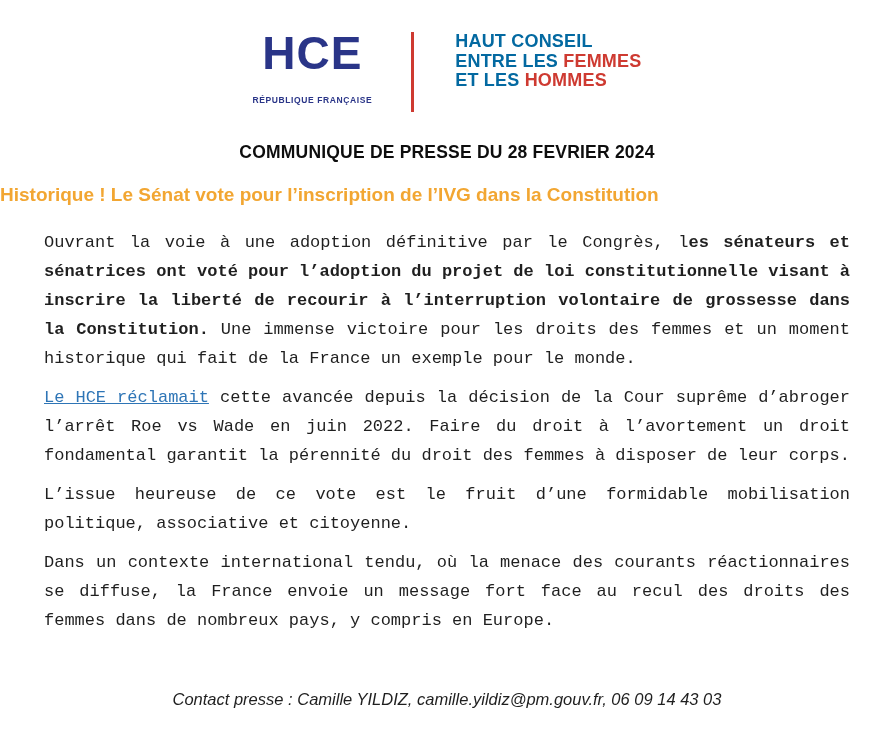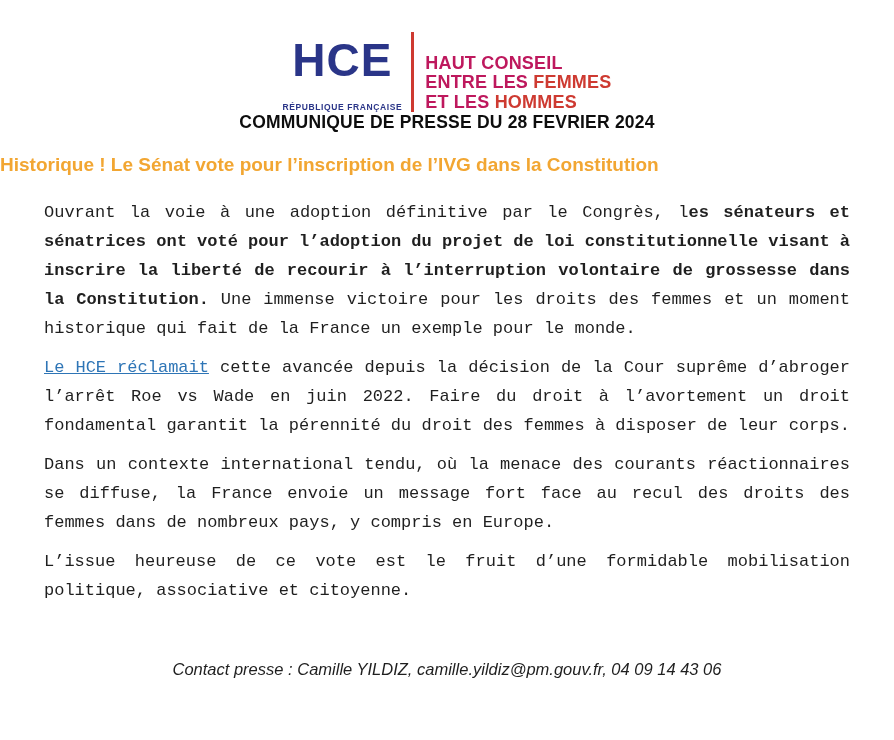--- a/index.html
+++ b/index.html
@@ -11,22 +11,23 @@
     margin: 0 auto;
     background: #ffffff;
     font-family: "Liberation Sans", sans-serif;
     color: #1f1f1f;
     overflow: hidden;
   }
   
   .logo {
     display: flex;
     justify-content: center;
-    align-items: flex-end;
+    align-items: flex-start;
     padding-top: 32px;
+    gap: 30px;
   }
   .logo-left { text-align: center; }
   .logo-acronym {
     font-size: 46px;
     font-weight: bold;
     line-height: 0.95;
     color: #2a3588;
     letter-spacing: 1px;
   }
   .logo-subtitle {
@@ -44,24 +45,25 @@
     margin: 0 11px 0 9px;
     align-self: center;
   }
   .logo-right {
     font-size: 18px;
     font-weight: bold;
     line-height: 19.5px;
     letter-spacing: 0.2px;
     white-space: nowrap;
   }
-  .navy { color: #be185d; }
+  .navy { color: #0369a1; }
   .red  { color: #ce3a31; }
   
   .press-title {
+    margin-top: 30px;
     text-align: center;
     font-size: 17.5px;
     font-weight: bold;
     color: #0d0d0d;
     letter-spacing: 0.2px;
   }
   .headline {
     margin-top: 21px;
     text-align: left;
     font-size: 19px;
@@ -110,19 +112,19 @@
     </div>
   </header>
 
   <h1 class="press-title">COMMUNIQUE DE PRESSE DU 28 FEVRIER 2024</h1>
 
   <h2 class="headline">Historique ! Le Sénat vote pour l’inscription de l’IVG dans la Constitution</h2>
 
   <div class="content">
     <p class="para"><span>Ouvrant la voie à une adoption définitive par le Congrès, l</span><b>es sénateurs et sénatrices ont voté pour l’adoption du projet de loi constitutionnelle visant à inscrire la liberté de recourir à l’interruption volontaire de grossesse dans la Constitution.</b><span> Une immense victoire pour les droits des femmes et un moment historique qui fait de la France un exemple pour le monde.</span></p>
     <p class="para"><a class="hce-link">Le HCE réclamait</a><span> cette avancée depuis la décision de la Cour suprême d’abroger l’arrêt Roe vs Wade en juin 2022. Faire du droit à l’avortement un droit fondamental garantit la pérennité du droit des femmes à disposer de leur corps.</span></p>
+    <p class="para">L’issue heureuse de ce vote est le fruit d’une formidable mobilisation politique, associative et citoyenne.</p>
     <p class="para">Dans un contexte international tendu, où la menace des courants réactionnaires se diffuse, la France envoie un message fort face au recul des droits des femmes dans de nombreux pays, y compris en Europe.</p>
-    <p class="para">L’issue heureuse de ce vote est le fruit d’une formidable mobilisation politique, associative et citoyenne.</p>
   </div>
 
-  <div class="contact">Contact presse : Camille YILDIZ, camille.yildiz@pm.gouv.fr, 04 09 14 43 06</div>
+  <div class="contact">Contact presse : Camille YILDIZ, camille.yildiz@pm.gouv.fr, 06 09 14 43 03</div>
 
 </div>
 
 </body></html>

